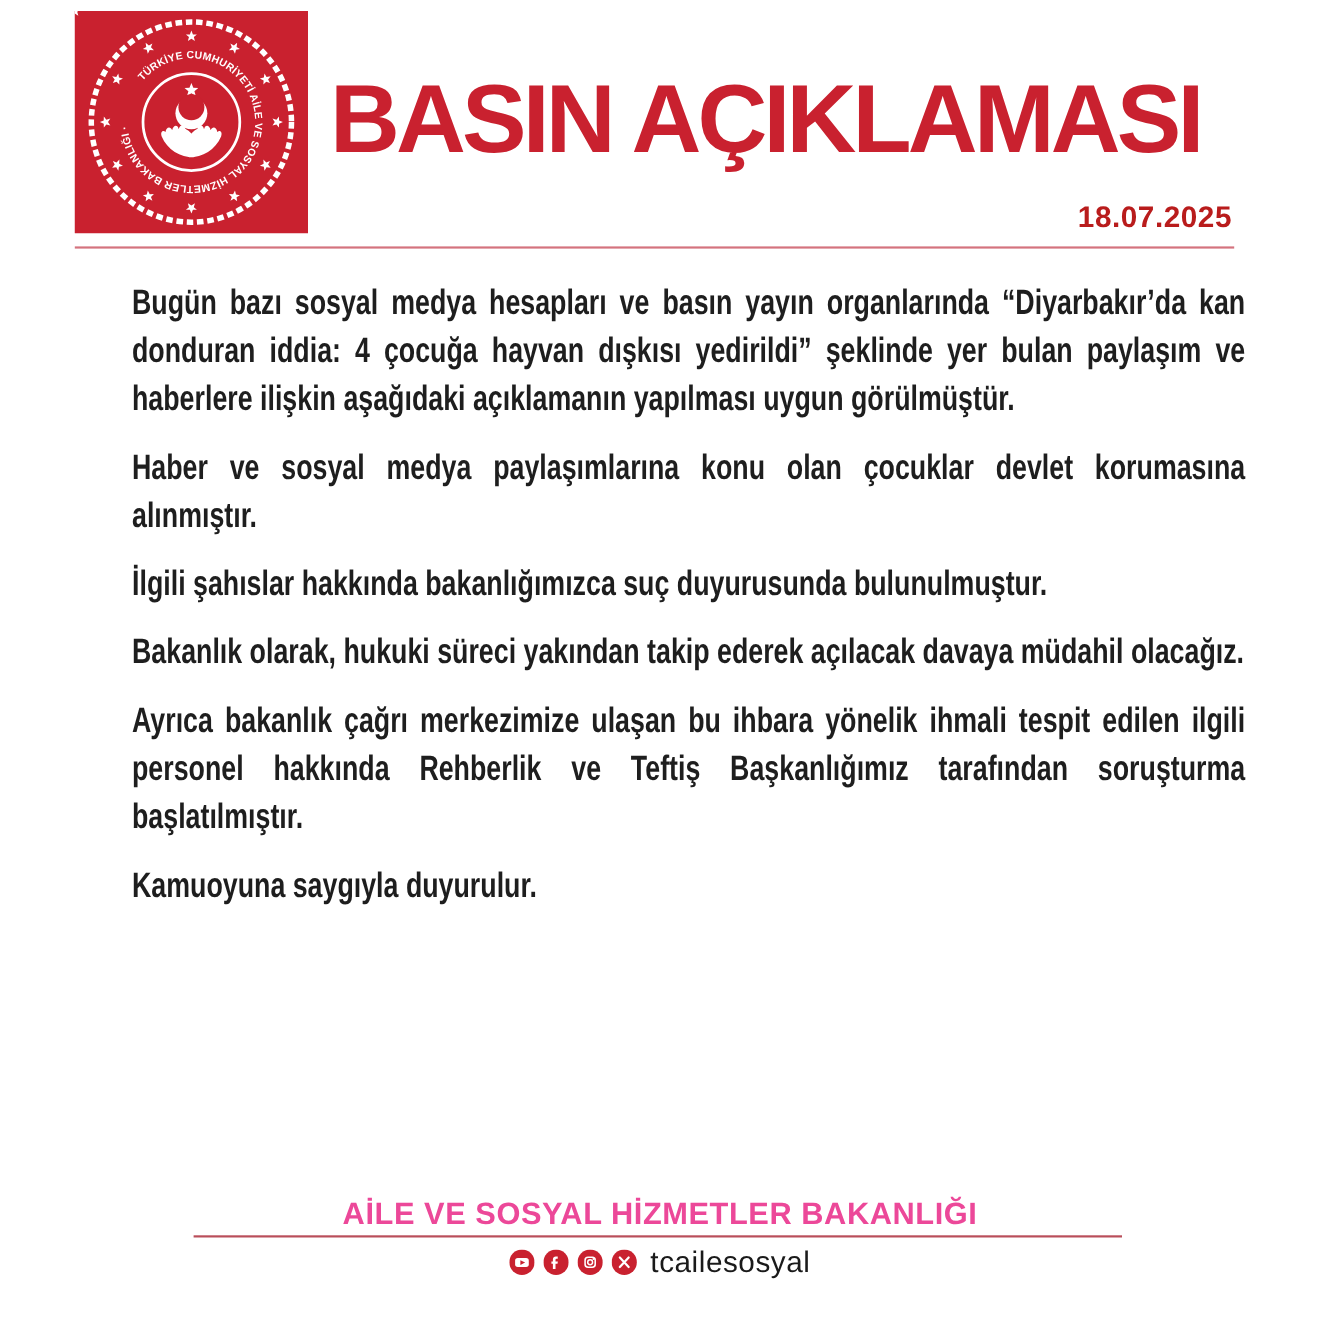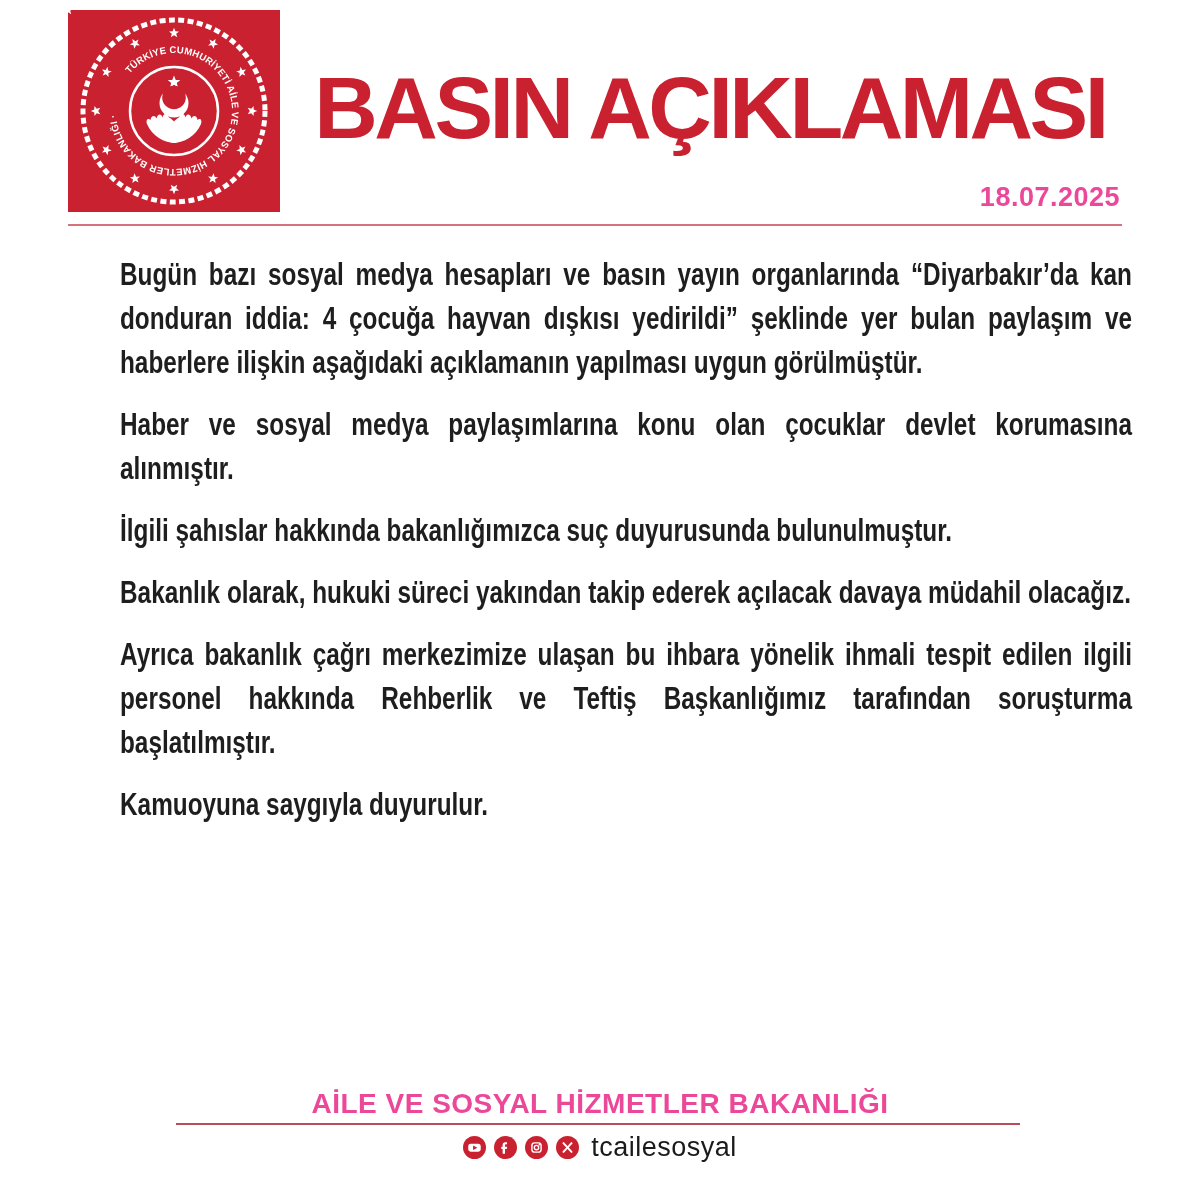--- a/index.html
+++ b/index.html
@@ -10,29 +10,29 @@
     font-family:"Liberation Sans", sans-serif;
     overflow:hidden;
   }
   
   .logo-square{
     position:absolute;left:68px;top:10px;width:212px;height:202px;
     background:#c9212f;
   }
   .press-title{
     position:absolute;top:64px;left:300px;right:80px;
-    text-align:center;
+    text-align:left;
     font-size:88px;font-weight:700;line-height:1;
     letter-spacing:-3.5px;
     color:#c9212f;
     white-space:nowrap;
   }
   .press-date{
     position:absolute;top:182px;right:80px;
-    font-size:27px;font-weight:700;color:#ec4899;
+    font-size:27px;font-weight:700;color:#b91c1c;
     letter-spacing:0.5px;
   }
   .rule-top{
     position:absolute;top:224px;left:68px;width:1054px;height:2px;
     background:#d4737e;
   }
   
   .body-block{
     position:absolute;left:120px;top:252px;width:1012px;
   }

